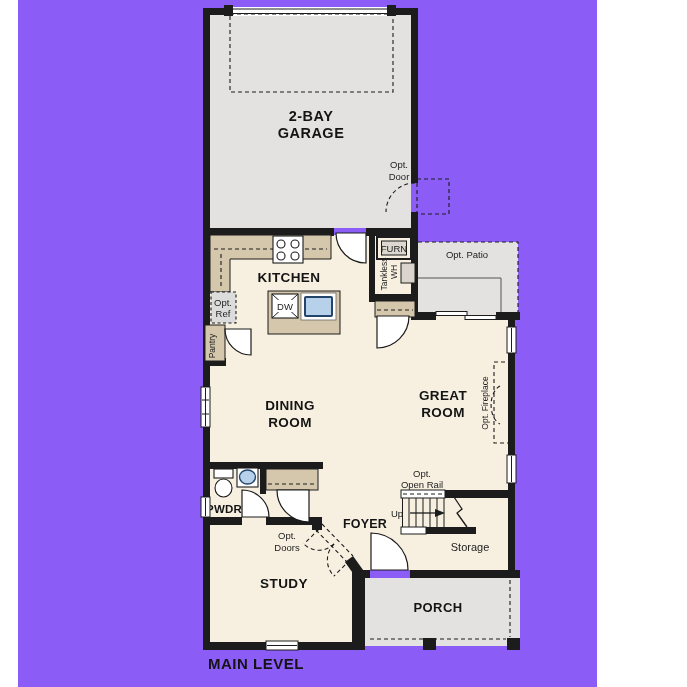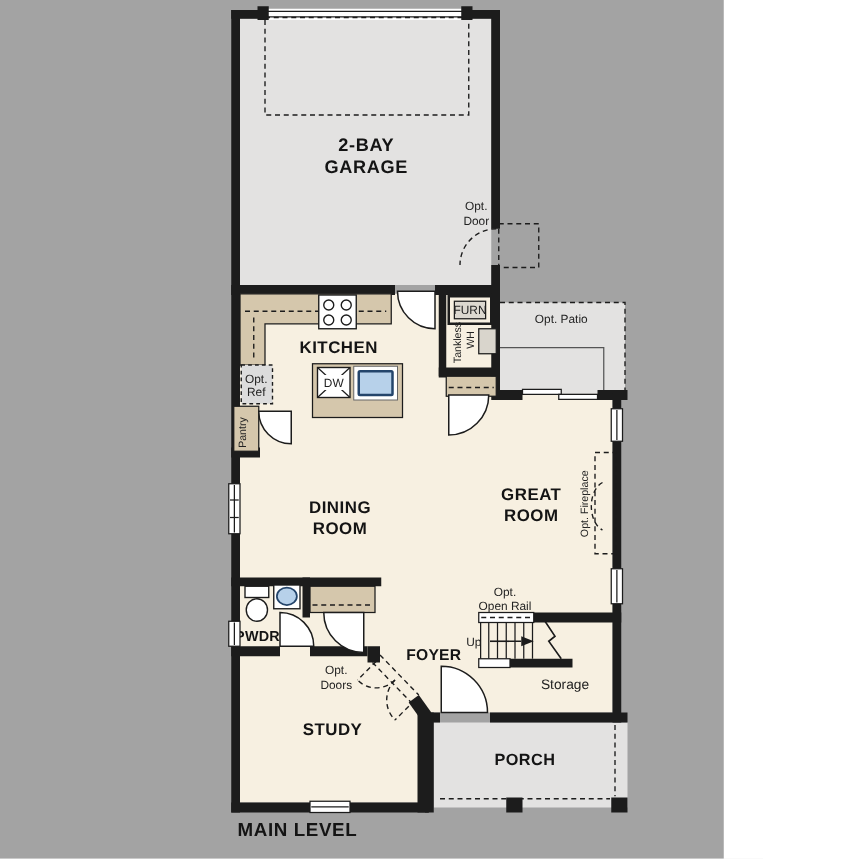--- a/index.html
+++ b/index.html
@@ -1,16 +1,16 @@
 <!DOCTYPE html>
 <html><head>
 <meta charset="utf-8">
 <style>
   html,body{margin:0;padding:0;background:#ffffff;}
-  .stage{position:relative;width:579px;height:687px;background:#a3a3a3;overflow:hidden;}
+  .stage{position:relative;width:579px;height:687px;background:#8b5cf6;overflow:hidden;margin-left:18px;}
   svg{display:block;}
   text{font-family:"Liberation Sans",sans-serif;fill:#141414;}
   .room{font-size:13.5px;font-weight:bold;text-anchor:middle;letter-spacing:.4px;}
   .room-lg{font-size:14.5px;font-weight:bold;text-anchor:middle;letter-spacing:.5px;}
   .room-sm{font-size:11.5px;font-weight:bold;text-anchor:middle;letter-spacing:.2px;}
   .sm{font-size:9.5px;text-anchor:middle;fill:#222;}
   .sm2{font-size:11px;text-anchor:middle;fill:#222;}
   .tiny{font-size:8.5px;text-anchor:middle;fill:#222;}
   .title{font-size:15px;font-weight:bold;letter-spacing:.5px;}
   .wall{fill:#1c1c1c;}

